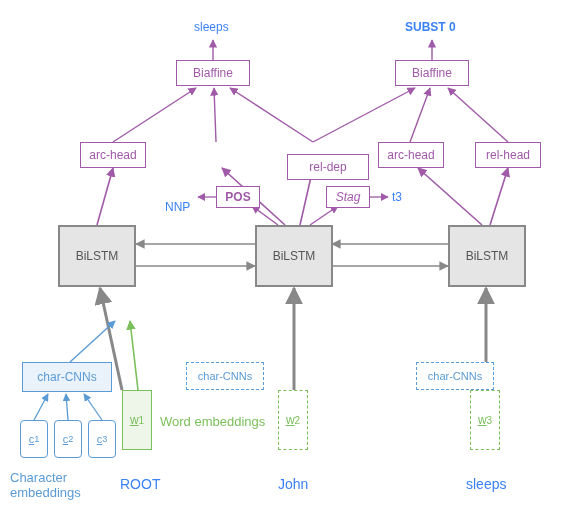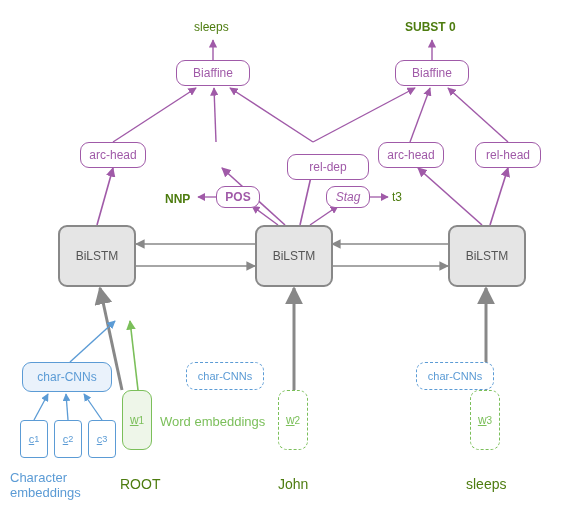--- a/index.html
+++ b/index.html
@@ -8,36 +8,36 @@
     font-family: Arial, sans-serif;
     background: #fff;
   }
   .canvas {
     position: relative;
     width: 588px;
     height: 514px;
   }
   .box {
     position: absolute;
-    border-radius: 9px;
+    border-radius: 0;
     display: flex;
     align-items: center;
     justify-content: center;
     font-size: 12px;
     background: #fff;
   }
   .purple { border: 1px solid #a05aa8; color: #a05aa8; }
   .gray { border: 2px solid #888; color: #555; background: #e5e5e5; }
   .blue { border: 1px solid #5b9bd5; color: #5b9bd5; background: #eaf2fb; }
   .blue-dashed { border: 1px dashed #5b9bd5; color: #5b9bd5; }
   .green { border: 1px solid #7bbf5a; color: #7bbf5a; background: #eef6e9; }
   .green-dashed { border: 1px dashed #7bbf5a; color: #7bbf5a; }
   .char-box { border: 1px solid #5b9bd5; color: #5b9bd5; font-size: 11px; border-radius: 4px; }
   .label { position: absolute; font-size: 12px; }
-  .lbl-black { color: #4d7c0f; }
+  .lbl-black { color: #3b82f6; }
   .lbl-green { color: #7bbf5a; }
   .lbl-blue  { color: #5b9bd5; }
   .underline { text-decoration: underline; }
   svg.arrows { position: absolute; left: 0; top: 0; width: 588px; height: 514px; pointer-events: none; }
 </style>
 </head>
 <body>
 
 <div class="canvas">
 
@@ -102,21 +102,21 @@
 <div class="label lbl-black" style="left:405px; top:20px; font-weight:bold;">SUBST 0</div>
 
 <div class="box purple" style="left:176px; top:60px; width:74px; height:26px;">Biaffine</div>
 <div class="box purple" style="left:395px; top:60px; width:74px; height:26px;">Biaffine</div>
 
 <div class="box purple" style="left:80px;  top:142px; width:66px; height:26px;">arc-head</div>
 <div class="box purple" style="left:280px; top:154px; width:82px; height:26px;margin-left:7px;">rel-dep</div>
 <div class="box purple" style="left:378px; top:142px; width:66px; height:26px;">arc-head</div>
 <div class="box purple" style="left:475px; top:142px; width:66px; height:26px;">rel-head</div>
 
-<div class="label lbl-black" style="left:165px; top:192px;font-weight:bold;">NNP</div>
+<div class="label lbl-black" style="left:165px; top:200px;">NNP</div>
 <div class="box purple" style="left:216px; top:186px; width:44px; height:22px;font-weight:bold;">POS</div>
 <div class="box purple" style="left:326px; top:186px; width:44px; height:22px;font-style:italic;">Stag</div>
 <div class="label lbl-black" style="left:392px; top:190px;">t3</div>
 
 <div class="box gray" style="left:58px;  top:225px; width:78px; height:62px;">BiLSTM</div>
 <div class="box gray" style="left:255px; top:225px; width:78px; height:62px;">BiLSTM</div>
 <div class="box gray" style="left:448px; top:225px; width:78px; height:62px;">BiLSTM</div>
 
 <div class="box blue" style="left:22px; top:362px; width:90px; height:30px;">char-CNNs</div>
 <div class="box blue-dashed" style="left:186px; top:362px; width:78px; height:28px; font-size:11px;">char-CNNs</div>

